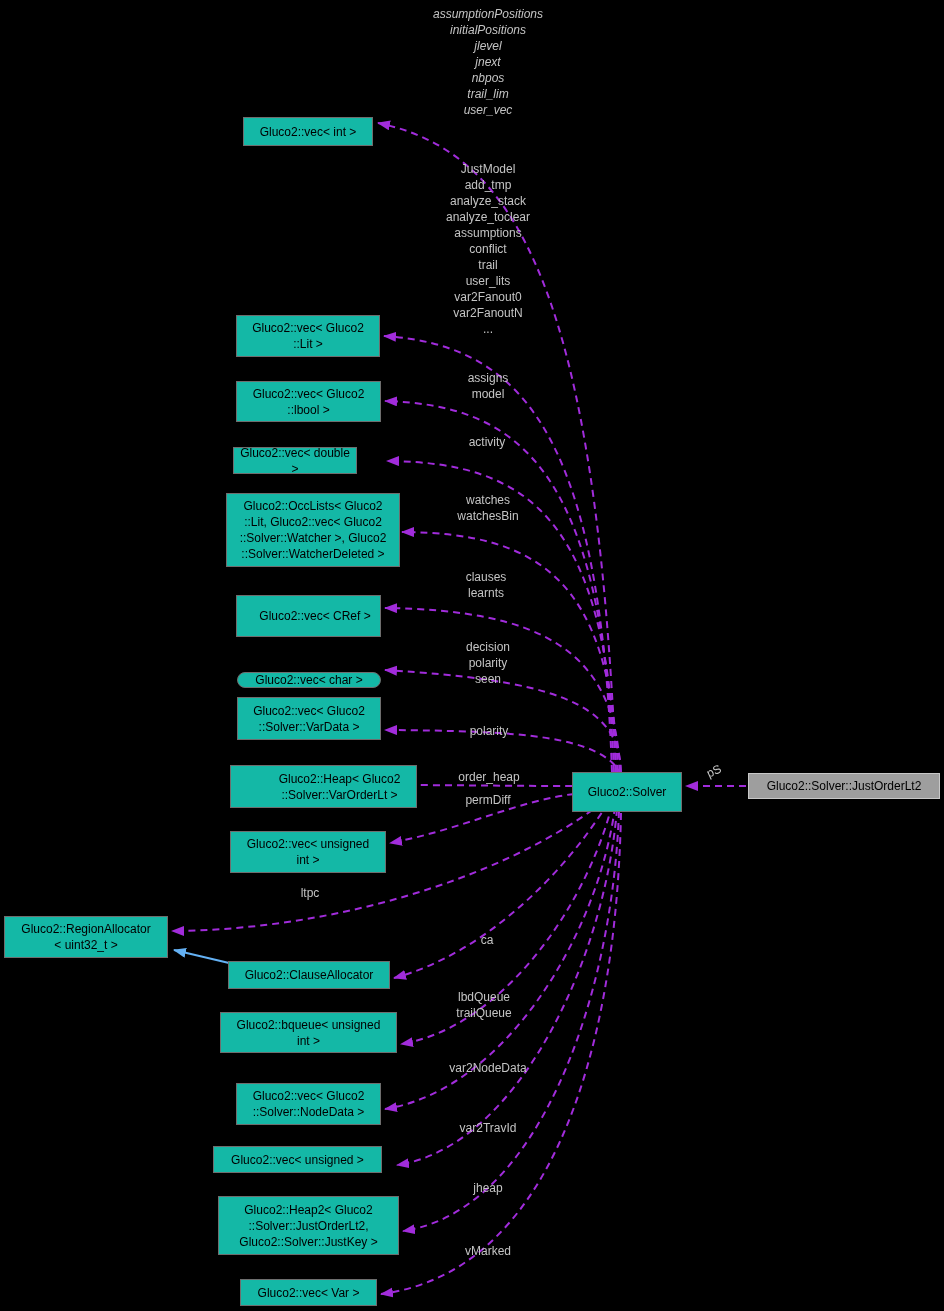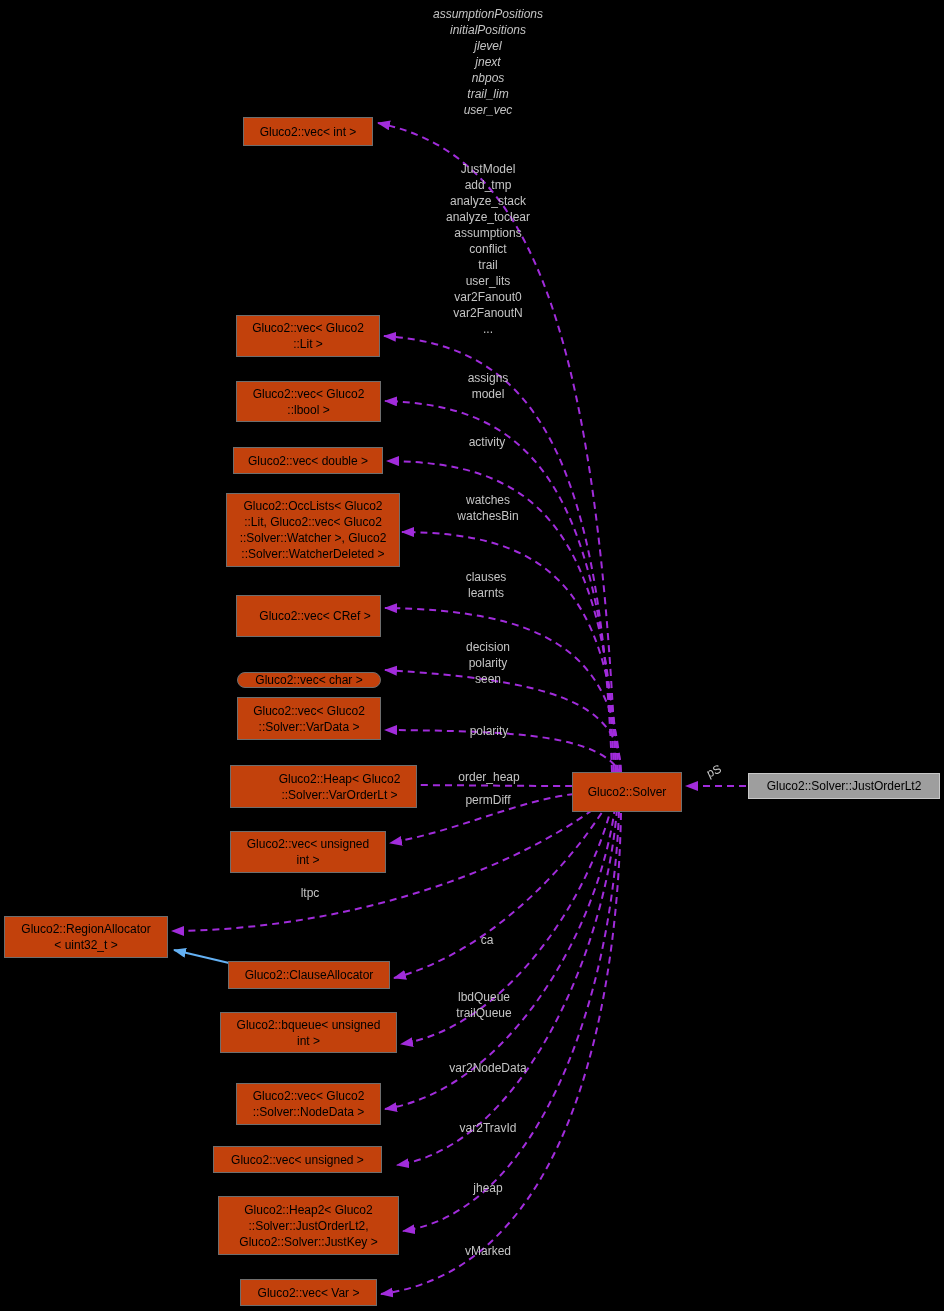--- a/index.html
+++ b/index.html
@@ -1,21 +1,21 @@
 <!DOCTYPE html>
 <html><head>
 <meta charset="utf-8">
 <style>
   html,body{margin:0;padding:0;background:#000;}
   #stage{position:relative;width:944px;height:1311px;background:#000000;overflow:hidden;
          font-family:"Liberation Sans",sans-serif;}
   #edges{position:absolute;left:0;top:0;width:944px;height:1311px;}
   .edge{fill:none;stroke:#a12cdb;stroke-width:2;stroke-dasharray:7 5;}
   .inherit{fill:none;stroke:#64b1f4;stroke-width:2;}
-  .node{position:absolute;box-sizing:border-box;background:#c2410c;border:1.5px solid #6e6e6e;
+  .node{position:absolute;box-sizing:border-box;background:#14b8a6;border:1.5px solid #6e6e6e;
         color:#000000;font-size:12px;line-height:16px;display:flex;align-items:center;
         justify-content:center;text-align:center;white-space:pre-line;padding:2px 4px;}
   .node.current{background:#9e9e9e;border-color:#c8c8c8;}
   .elabel{position:absolute;color:#c4c4c4;font-size:12px;line-height:16px;text-align:center;
           white-space:pre-line;transform:translateX(-50%);}
   .elabel.rot{transform:translateX(-50%) rotate(-25deg);}
 </style>
 </head>
 <body>
 
@@ -50,21 +50,21 @@
     <path class="edge" d="M 621,813 C 616,1065 545,1273 381,1294" marker-end="url(#arrowP)"></path>
     <path class="edge" d="M 746,786 L 686,786" marker-end="url(#arrowP)"></path>
     <path class="inherit" d="M 229,963 L 174,950" marker-end="url(#arrowB)"></path>
   </svg>
 
   <div class="node" style="left:243px;top:117px;width:130px;height:29px;">Gluco2::vec&lt; int &gt;</div>
   <div class="node" style="left:236px;top:315px;width:144px;height:42px;">Gluco2::vec&lt; Gluco2
 ::Lit &gt;</div>
   <div class="node" style="left:236px;top:381px;width:145px;height:41px;">Gluco2::vec&lt; Gluco2
 ::lbool &gt;</div>
-  <div class="node" style="left:233px;top:447px;width:150px;height:27px;">Gluco2::vec&lt; double &gt;</div>
+  <div class="node" style="left:233px;top:447px;width:124px;height:27px;">Gluco2::vec&lt; double &gt;</div>
   <div class="node" style="left:226px;top:493px;width:174px;height:74px;">Gluco2::OccLists&lt; Gluco2
 ::Lit, Gluco2::vec&lt; Gluco2
 ::Solver::Watcher &gt;, Gluco2
 ::Solver::WatcherDeleted &gt;</div>
   <div class="node" style="left:236px;top:595px;width:145px;height:42px;padding-left:17px;">Gluco2::vec&lt; CRef &gt;</div>
   <div class="node" style="left:237px;top:672px;width:144px;height:16px;border-radius:8px;">Gluco2::vec&lt; char &gt;</div>
   <div class="node" style="left:237px;top:697px;width:144px;height:43px;">Gluco2::vec&lt; Gluco2
 ::Solver::VarData &gt;</div>
   <div class="node" style="left:230px;top:765px;width:187px;height:43px;padding-left:36px;">Gluco2::Heap&lt; Gluco2
 ::Solver::VarOrderLt &gt;</div>

